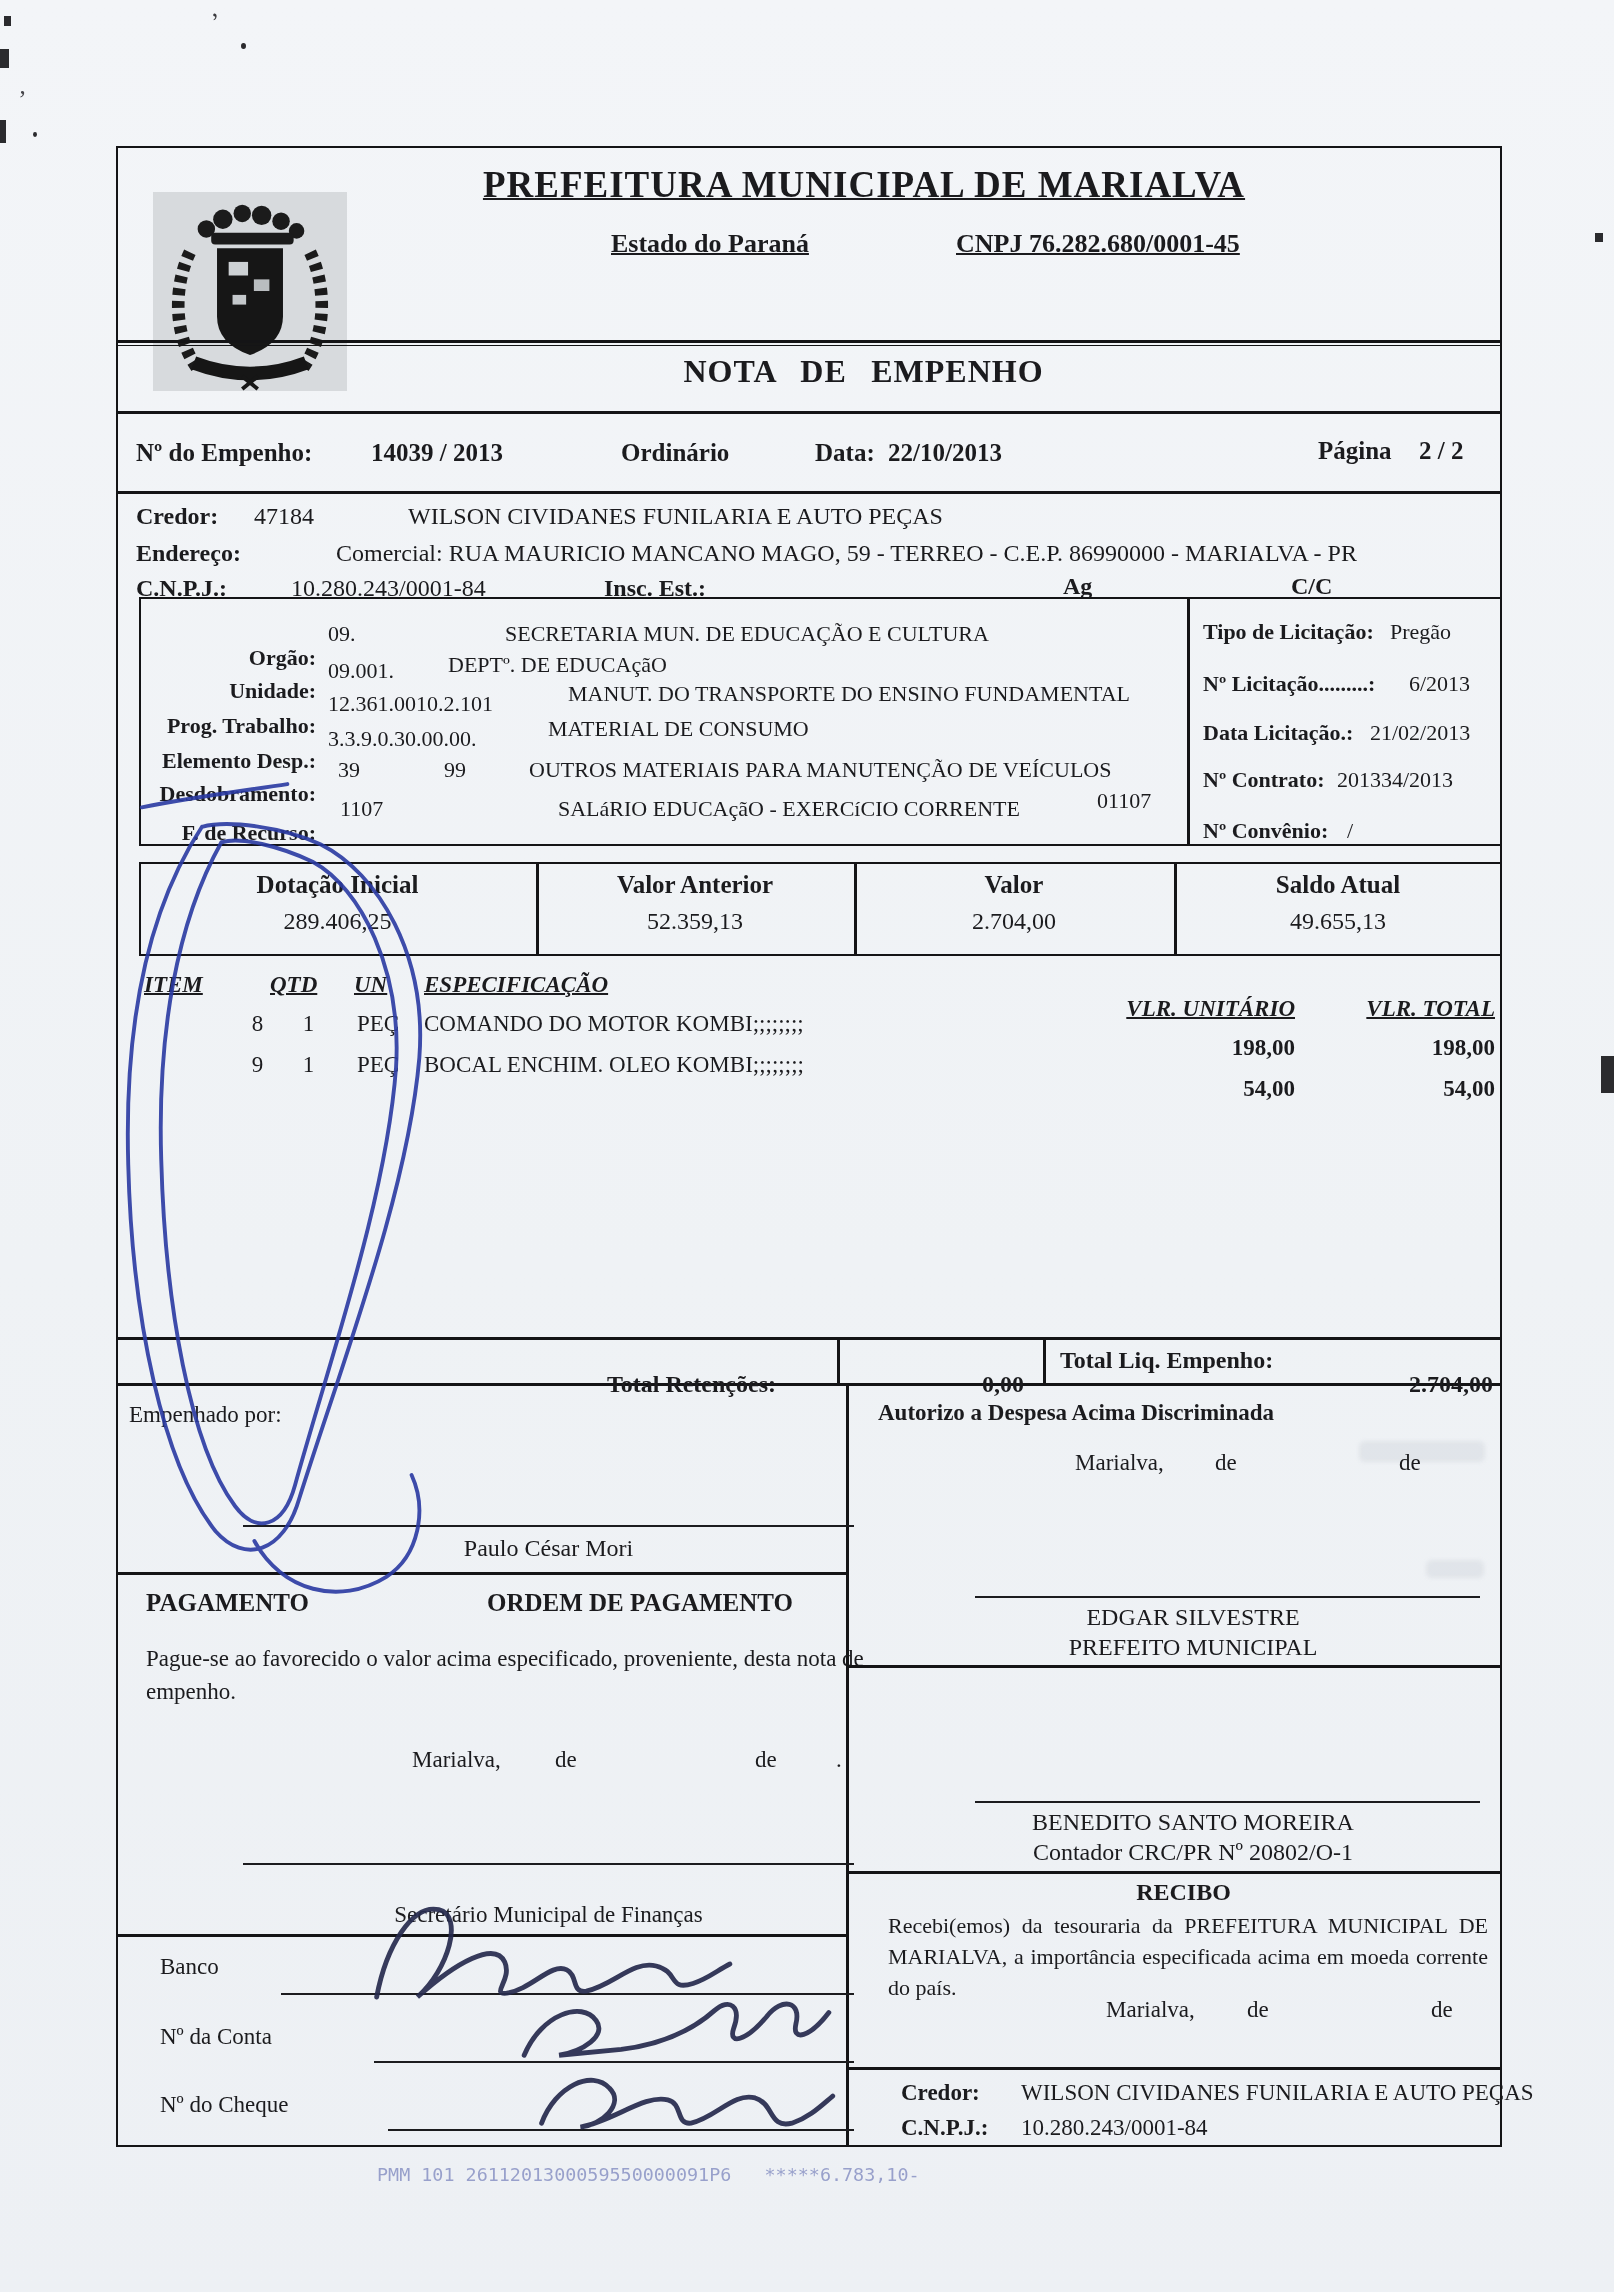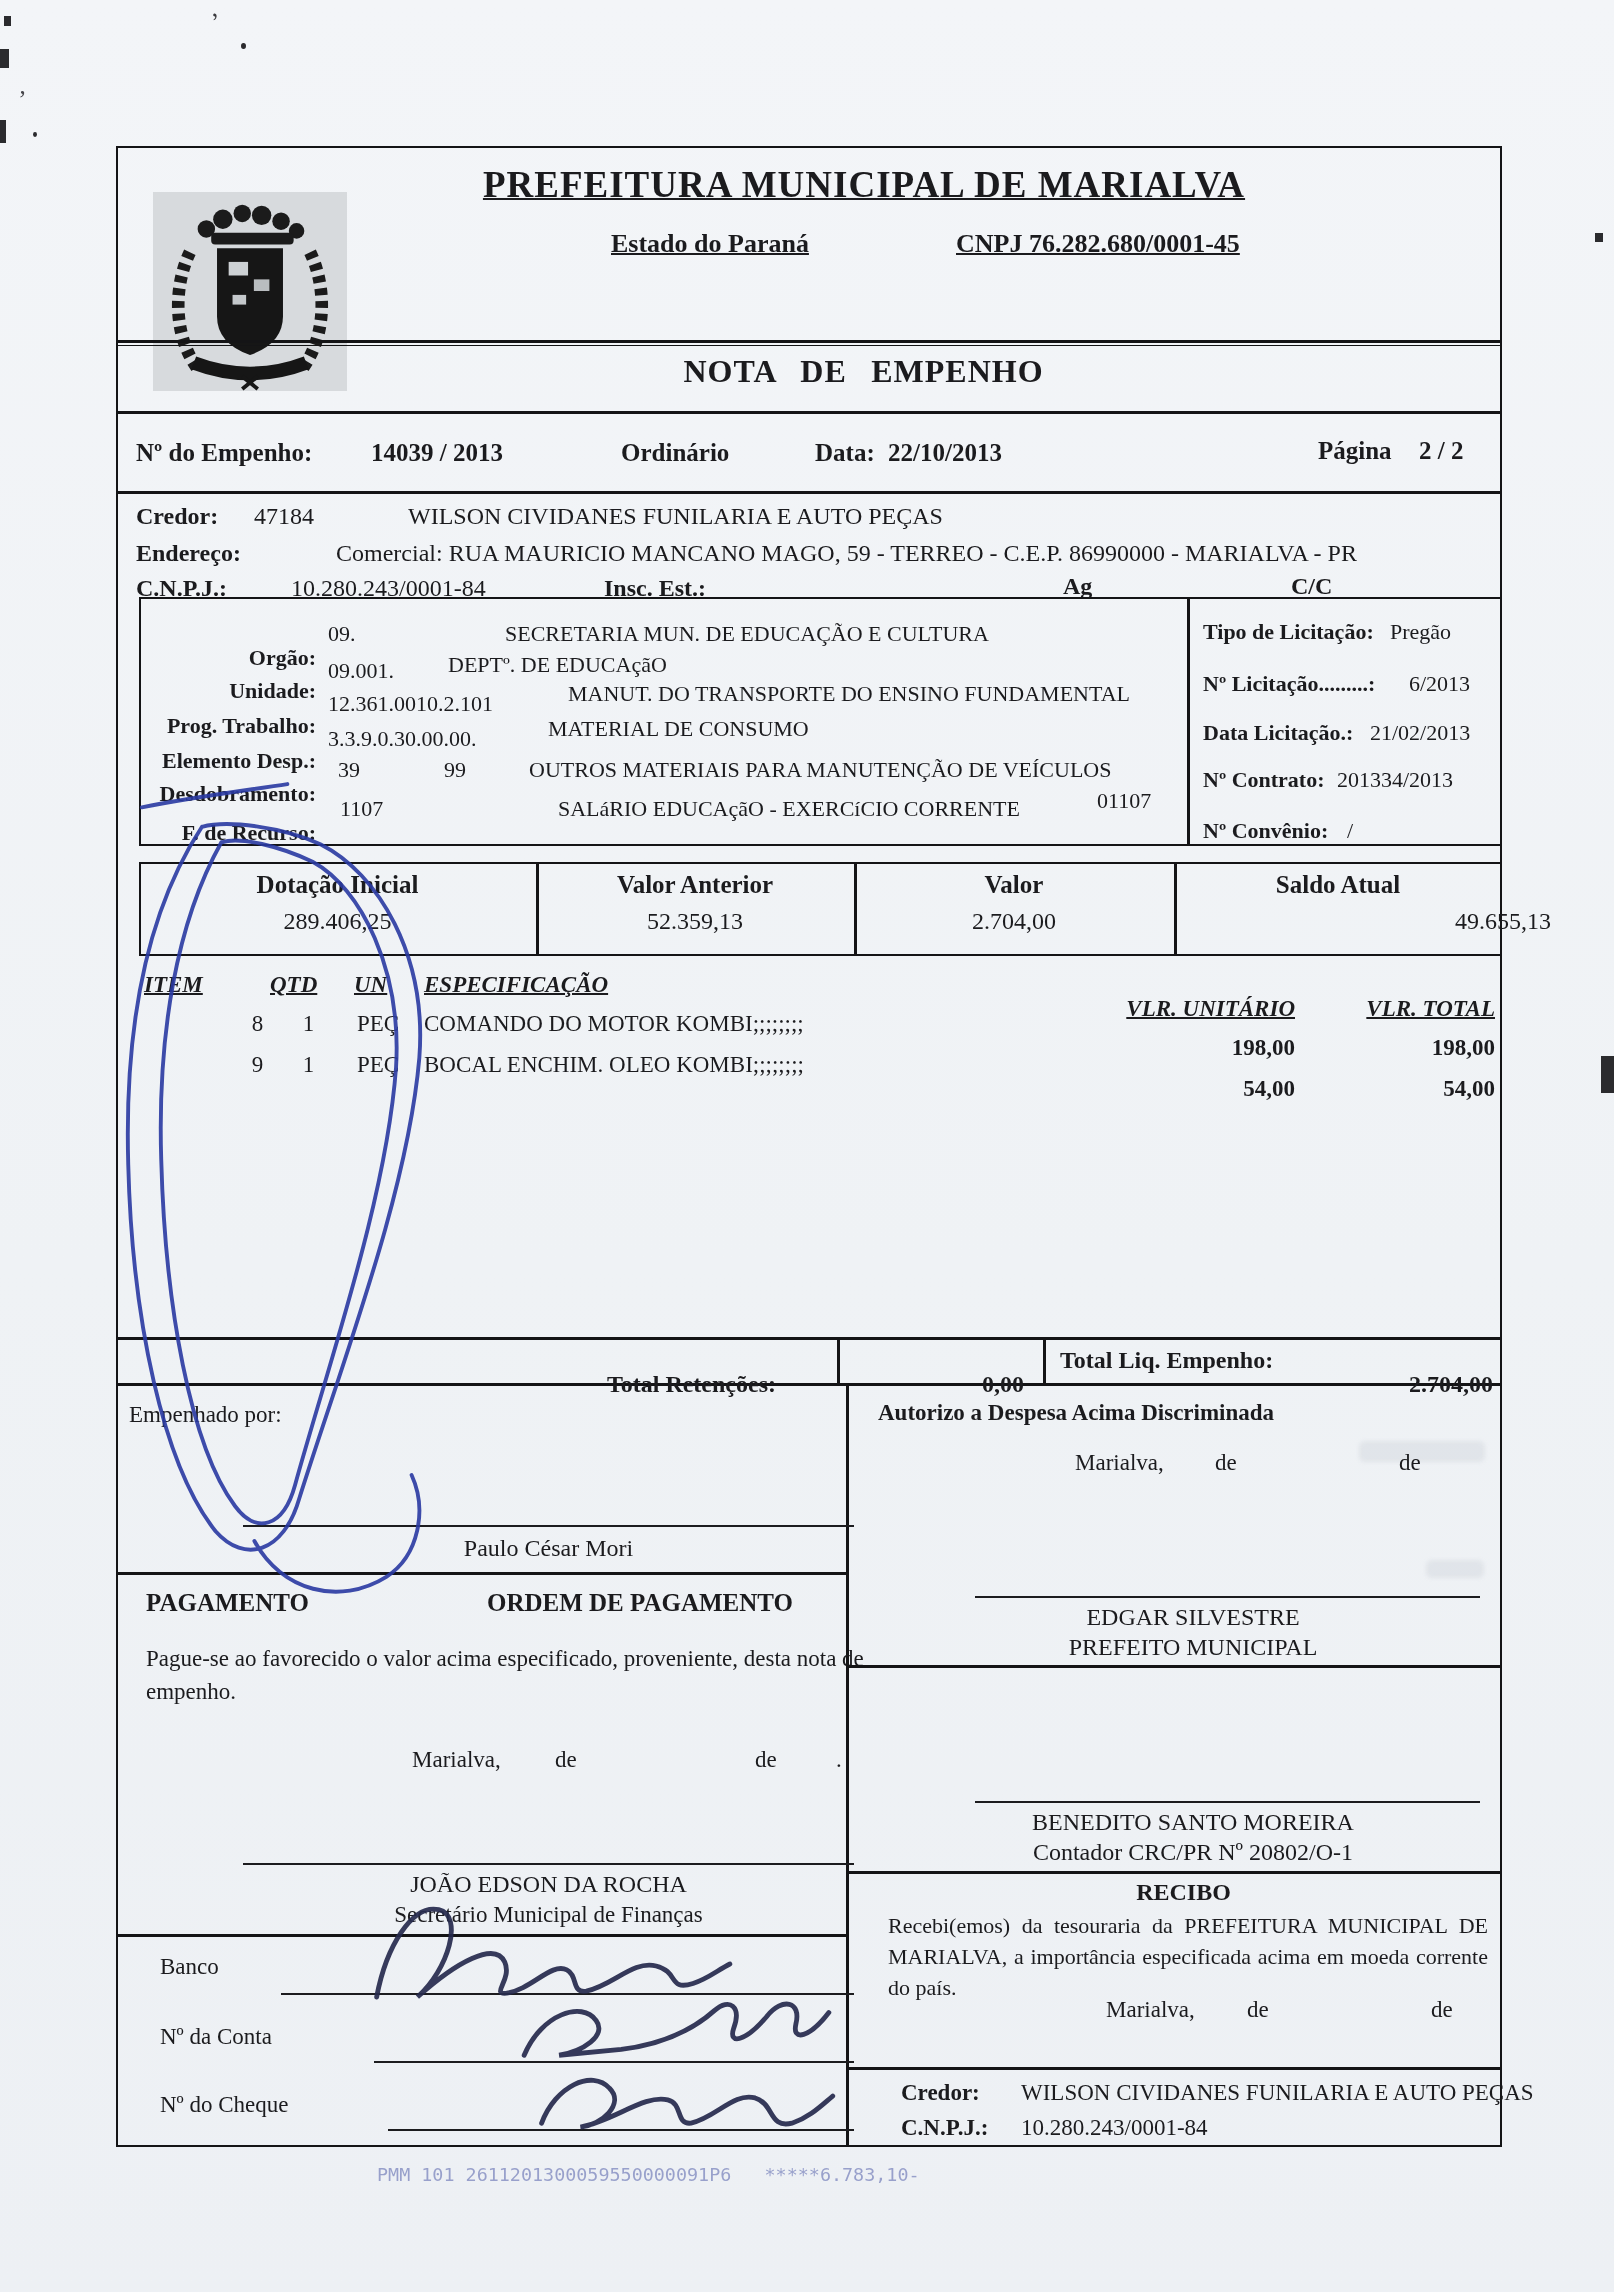--- a/index.html
+++ b/index.html
@@ -142,21 +142,21 @@
   <div class="vr" style="left:854px;top:862px;height:94px;"></div>
   <div class="vr" style="left:1174px;top:862px;height:94px;"></div>
 
   <div class="abs b c f26" style="left:139px;top:871px;width:397px;">Dotação Inicial</div>
   <div class="abs c f25" style="left:139px;top:908px;width:397px;">289.406,25</div>
   <div class="abs b c f26" style="left:536px;top:871px;width:318px;">Valor Anterior</div>
   <div class="abs c f25" style="left:536px;top:908px;width:318px;">52.359,13</div>
   <div class="abs b c f26" style="left:854px;top:871px;width:320px;">Valor</div>
   <div class="abs c f25" style="left:854px;top:908px;width:320px;">2.704,00</div>
   <div class="abs b c f26" style="left:1174px;top:871px;width:328px;">Saldo Atual</div>
-  <div class="abs c f25" style="left:1223px;top:908px;width:328px;text-align:right;">49.655,13</div>
+  <div class="abs c f25" style="left:1174px;top:908px;width:328px;">49.655,13</div>
 
   <span class="abs b i u f24" style="left:144px;top:972px;">ITEM</span>
   <span class="abs b i u f24" style="left:270px;top:972px;">QTD</span>
   <span class="abs b i u f24" style="left:354px;top:972px;">UN</span>
   <span class="abs b i u f24" style="left:424px;top:972px;">ESPECIFICAÇÃO</span>
   <div class="abs b i u r f24" style="left:1106px;top:972px;width:189px;">VLR. UNITÁRIO</div>
   <div class="abs b i u r f24" style="left:1315px;top:972px;width:180px;">VLR. TOTAL</div>
 
   <div class="abs c f24" style="left:238px;top:1011px;width:39px;">8</div>
   <div class="abs c f24" style="left:294px;top:1011px;width:29px;">1</div>
@@ -189,21 +189,20 @@
   <div class="hr" style="left:116px;top:1572px;width:730px;"></div>
 
   <span class="abs b f26" style="left:146px;top:1589px;">PAGAMENTO</span>
   <div class="abs b c f26" style="left:446px;top:1589px;width:388px;">ORDEM DE PAGAMENTO</div>
   <div class="abs wrap f24" style="left:146px;top:1642px;width:747px;line-height:1.45;">Pague-se ao favorecido o valor acima especificado, proveniente, desta nota de empenho.</div>
   <span class="abs f24" style="left:412px;top:1747px;">Marialva,</span>
   <span class="abs f24" style="left:555px;top:1747px;">de</span>
   <span class="abs f24" style="left:755px;top:1747px;">de</span>
   <span class="abs f24" style="left:836px;top:1747px;">.</span>
   <div class="sig" style="left:243px;top:1863px;width:611px;"></div>
-  <div class="abs c f25" style="left:243px;top:1871px;width:611px;">JOÃO EDSON DA ROCHA</div>
   <div class="abs c f24" style="left:243px;top:1902px;width:611px;">Secretário Municipal de Finanças</div>
   <div class="hr" style="left:116px;top:1934px;width:730px;"></div>
 
   <span class="abs f24" style="left:160px;top:1954px;">Banco</span>
   <div class="sig" style="left:281px;top:1993px;width:573px;"></div>
   <span class="abs f24" style="left:160px;top:2024px;">Nº da Conta</span>
   <div class="sig" style="left:374px;top:2061px;width:480px;"></div>
   <span class="abs f24" style="left:160px;top:2092px;">Nº do Cheque</span>
   <div class="sig" style="left:388px;top:2129px;width:466px;"></div>
 

